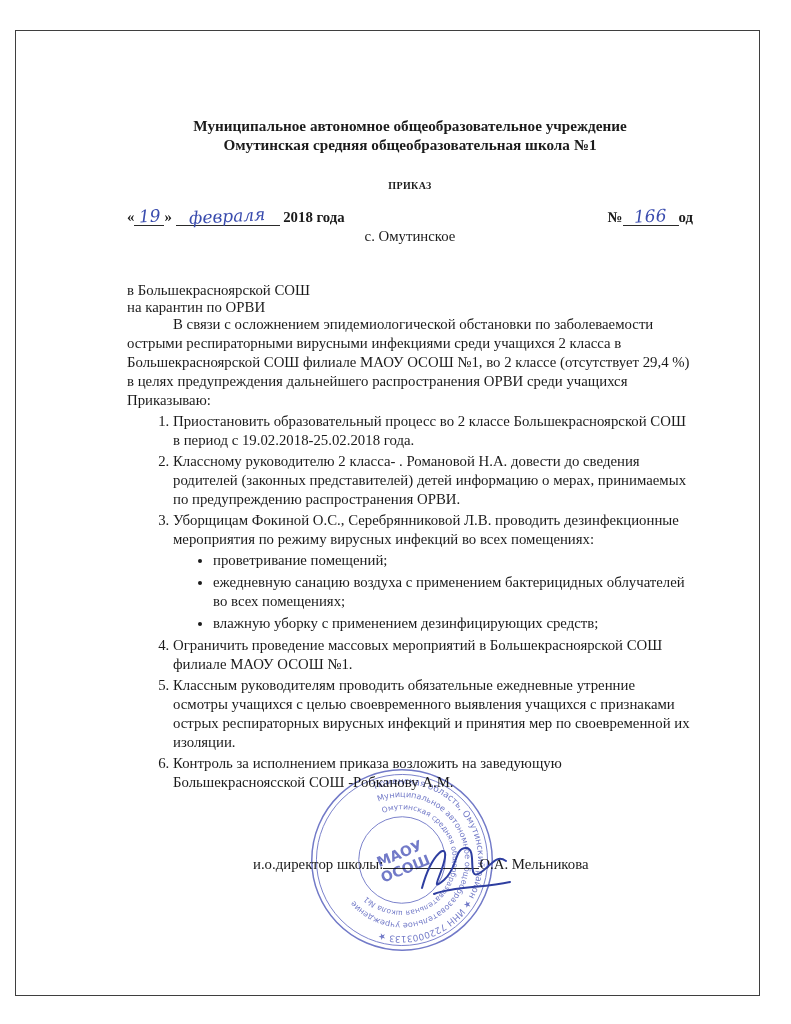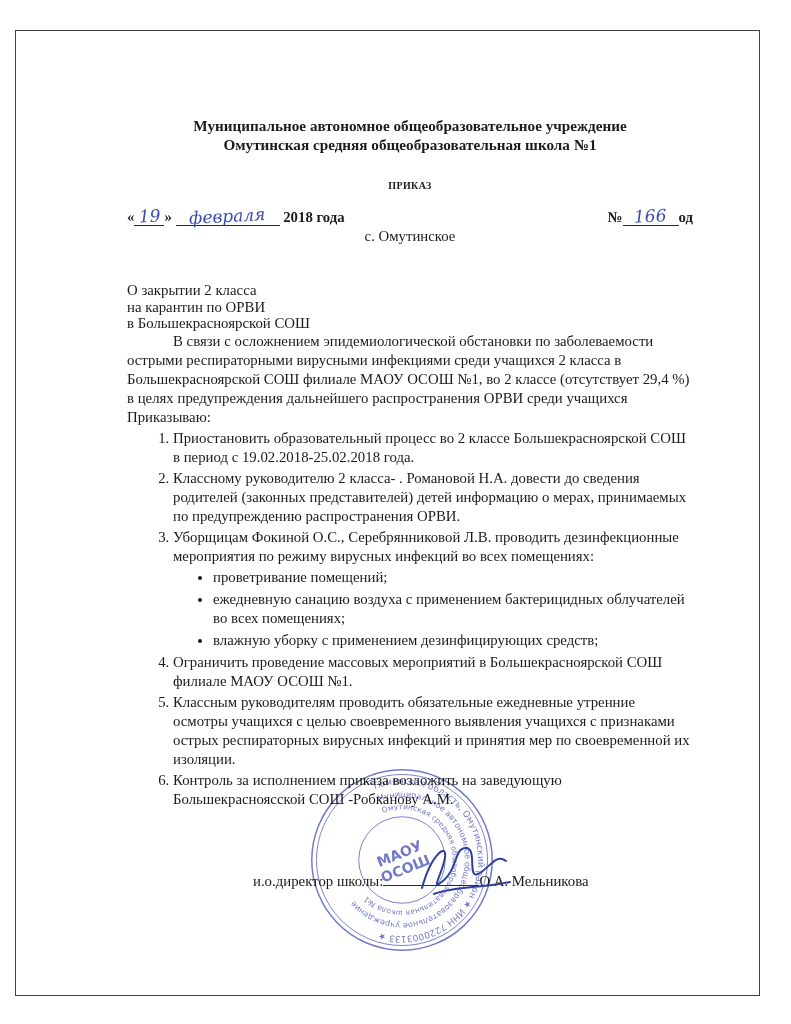--- a/index.html
+++ b/index.html
@@ -70,23 +70,22 @@
       <span>2018 года</span>
     </div>
     <div>
       <span>№</span><span class="blank num"><span class="hand">166</span></span><span>од</span>
     </div>
   </div>
 
   <div class="place">с. Омутинское</div>
 
   <div class="subject">
-    <div>О закрытии  2 класса</div>
+    <div>в Большекрасноярской СОШ</div>
     <div>на карантин по ОРВИ</div>
-    <div>в Большекрасноярской СОШ</div>
   </div>
 
   <div class="intro">В связи с осложнением эпидемиологической обстановки по заболеваемости острыми респираторными вирусными инфекциями среди учащихся 2 класса в Большекрасноярской СОШ филиале МАОУ ОСОШ №1, во 2  классе (отсутствует 29,4 %) в целях предупреждения дальнейшего распространения ОРВИ среди учащихся</div>
   <div class="intro2">Приказываю:</div>
 
   <ol class="order-list">
     <li>Приостановить образовательный процесс во 2 классе  Большекрасноярской СОШ в период с 19.02.2018-25.02.2018 года.</li>
     <li>Классному  руководителю 2 класса- . Романовой Н.А.  довести до сведения родителей (законных представителей) детей информацию о мерах, принимаемых по предупреждению распространения ОРВИ.</li>
     <li>
       <span>Уборщицам Фокиной О.С., Серебрянниковой Л.В.  проводить дезинфекционные мероприятия по режиму вирусных инфекций во всех помещениях:</span>

